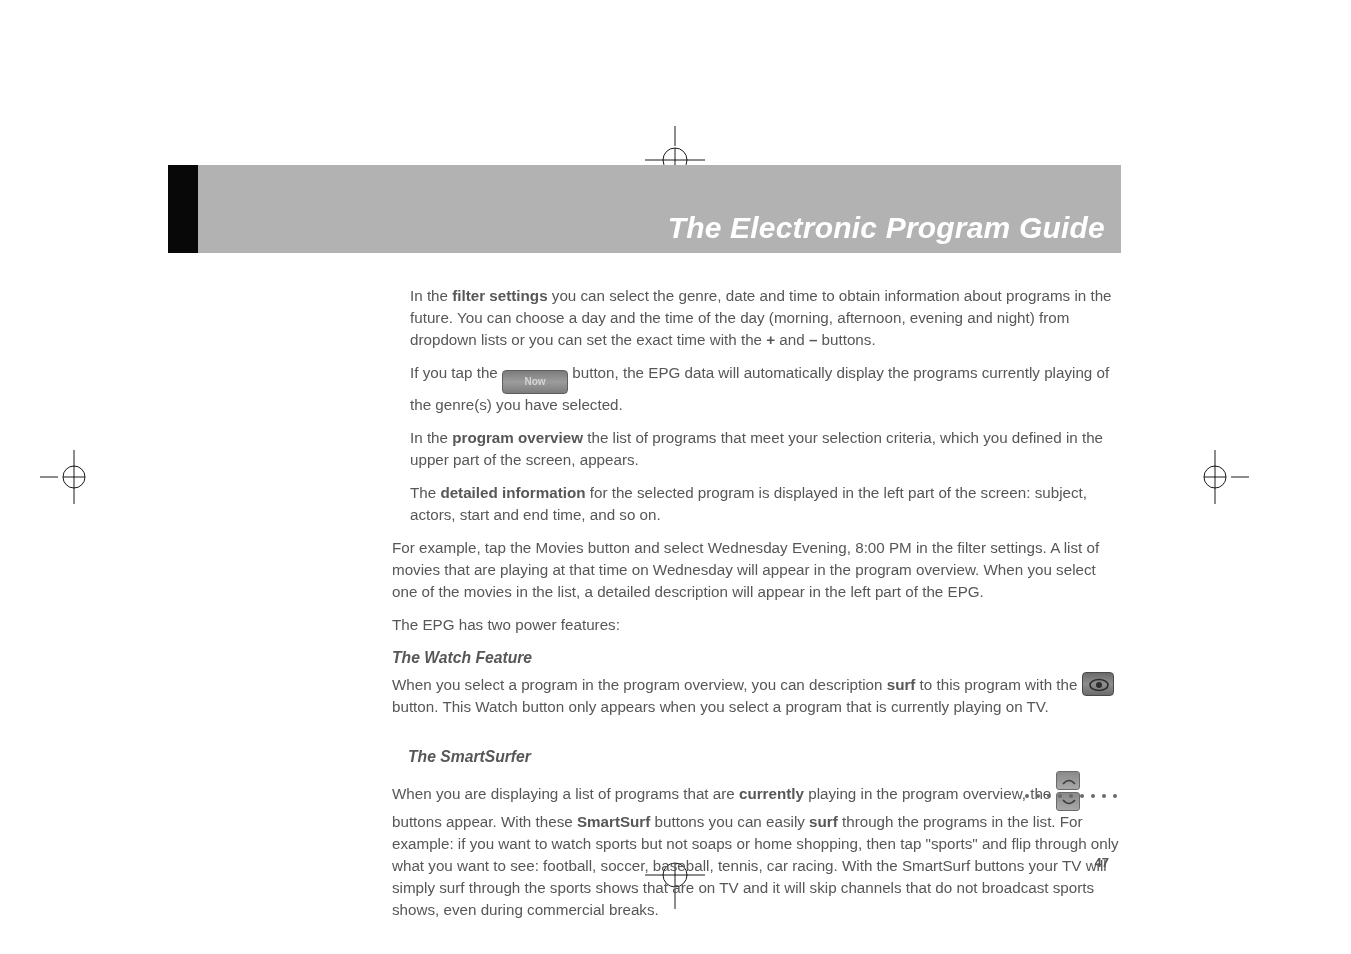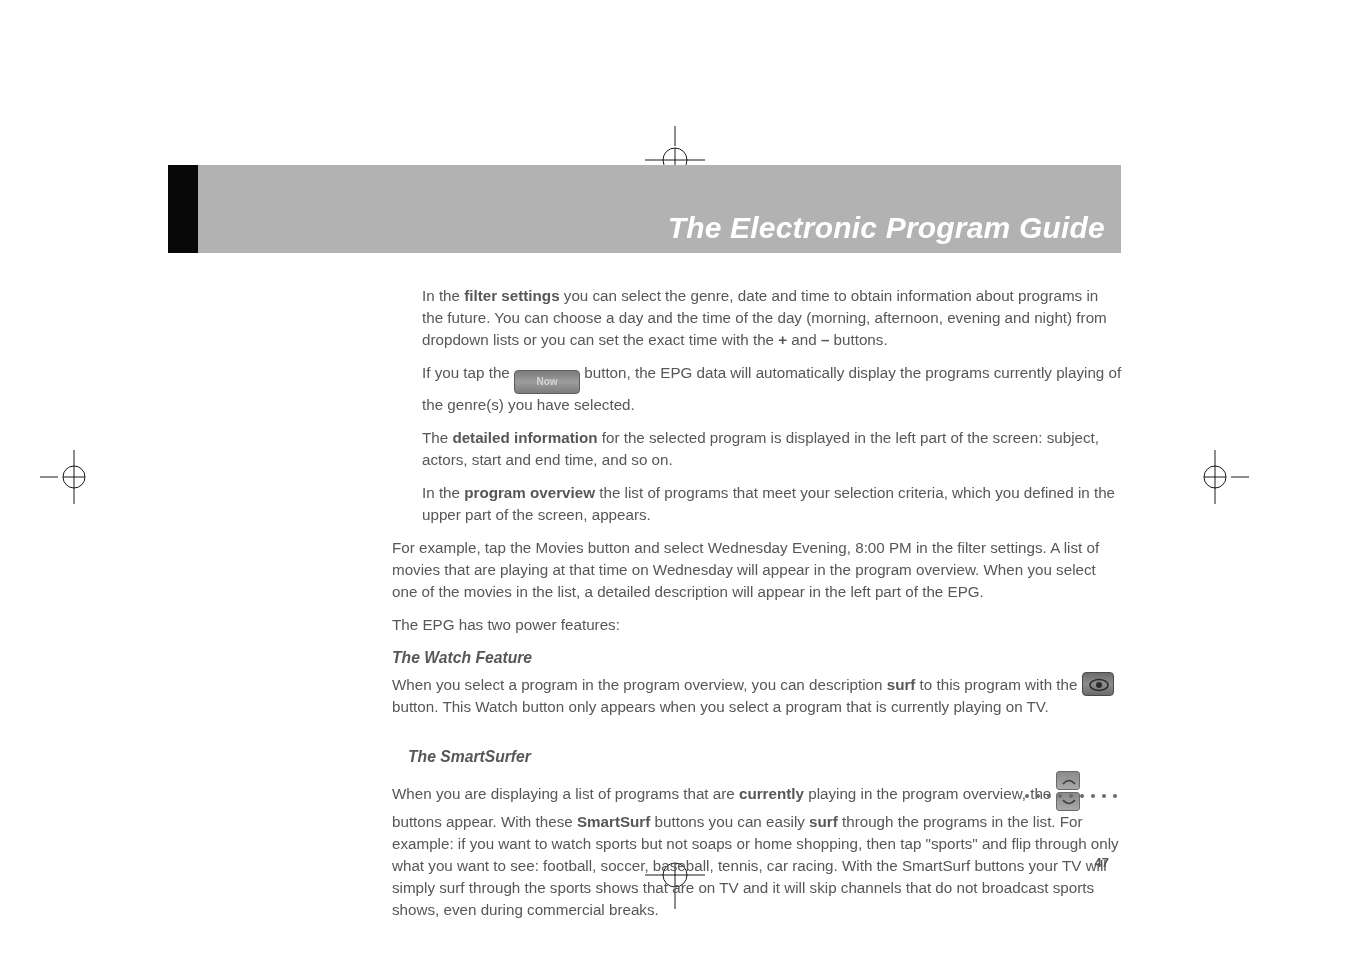--- a/index.html
+++ b/index.html
@@ -8,21 +8,21 @@
   .top-crop { position: absolute; top: 126px; left: 585px; width: 180px; height: 54px; }
   .bottom-crop { position: absolute; bottom: 45px; left: 585px; width: 180px; height: 54px; }
   .left-crop { position: absolute; top: 438px; left: 40px; width: 54px; height: 78px; }
   .right-crop { position: absolute; top: 438px; right: 40px; width: 54px; height: 78px; }
   .grey-band { position: absolute; top: 165px; left: 168px; right: 168px; height: 88px; background: #b2b2b2; }
   .black-tab { position: absolute; top: 165px; left: 168px; width: 30px; height: 88px; background: #080808; }
   .title-bar { position: absolute; top: 211px; right: 184px; font-size: 30px; font-style: italic; font-weight: 700; color: #ffffff; font-family: "Helvetica Neue", Arial, sans-serif; letter-spacing: 0.2px; }
   .content { position: absolute; top: 285px; left: 392px; width: 731px; font-size: 15.2px; line-height: 1.45; font-family: "Helvetica Neue Condensed", "Arial Narrow", Arial, sans-serif; font-stretch: condensed; color: #575757; }
   .content p { margin-bottom: 11px; }
   .content strong { font-weight: 700; }
-  .flow-indent { margin-left: 30px; }
+  .flow-indent { margin-left: 18px; }
   .section-head { font-style: italic; font-weight: 700; font-size: 15.7px; color: #575757; margin-top: 6px; margin-bottom: 2px; }
   .btn-now { display: inline-block; width: 66px; height: 24px; vertical-align: -7px; background: linear-gradient(#7c7c7c,#9c9c9c,#7c7c7c); border: 1px solid #5e5e5e; border-radius: 4px; color: #d5d5d5; font-size: 10px; font-weight: 700; text-align: center; line-height: 22px; font-family: Arial, sans-serif; font-style: normal; }
   .btn-eye { display: inline-block; width: 32px; height: 24px; vertical-align: -6px; background: linear-gradient(#6b6b6b,#8e8e8e,#6b6b6b); border: 1px solid #4a4a4a; border-radius: 4px; position: relative; }
   .btn-eye svg { position: absolute; left: 6px; top: 4px; }
   .btn-surf { display: inline-block; width: 24px; height: 40px; vertical-align: -12px; position: relative; }
   .btn-surf .half { position: absolute; left: 0; width: 24px; height: 19px; background: linear-gradient(#8a8a8a,#a9a9a9); border: 1px solid #6a6a6a; border-radius: 3px; }
   .btn-surf .half.top { top: 0; }
   .btn-surf .half.bot { top: 21px; }
   .btn-surf svg { position: absolute; left: 5px; top: 3px; }
   .dots-row { position: absolute; top: 794px; right: 172px; display: flex; gap: 7px; }
@@ -72,25 +72,25 @@
       <span>In the </span><strong>filter settings</strong><span> you can select the genre, date and time to obtain information about programs in the future. You can choose a day and the time of the day (morning, afternoon, evening and night) from dropdown lists or you can set the exact time with the </span><strong>+</strong><span> and </span><strong>–</strong><span> buttons.</span>
     </p>
 
     <p class="flow-indent">
       <span>If you tap the </span>
       <span class="btn-now">Now</span>
       <span> button, the EPG data will automatically display the programs currently playing of the genre(s) you have selected.</span>
     </p>
 
     <p class="flow-indent">
-      <span>The </span><strong>detailed information</strong><span> for the selected program is displayed in the left part of the screen: subject, actors, start and end time, and so on.</span>
+      <span>In the </span><strong>program overview</strong><span> the list of programs that meet your selection criteria, which you defined in the upper part of the screen, appears.</span>
     </p>
 
     <p class="flow-indent">
-      <span>In the </span><strong>program overview</strong><span> the list of programs that meet your selection criteria, which you defined in the upper part of the screen, appears.</span>
+      <span>The </span><strong>detailed information</strong><span> for the selected program is displayed in the left part of the screen: subject, actors, start and end time, and so on.</span>
     </p>
 
     <p style="">For example, tap the Movies button and select Wednesday Evening, 8:00 PM in the filter settings. A list of movies that are playing at that time on Wednesday will appear in the program overview. When you select one of the movies in the list, a detailed description will appear in the left part of the EPG.</p>
 
     <p>The EPG has two power features:</p>
 
     <div class="section-head">The Watch Feature</div>
     <p>
       <span>When you select a program in the program overview, you can description </span><strong>surf</strong><span> to this program with the </span>
       <span class="btn-eye">

